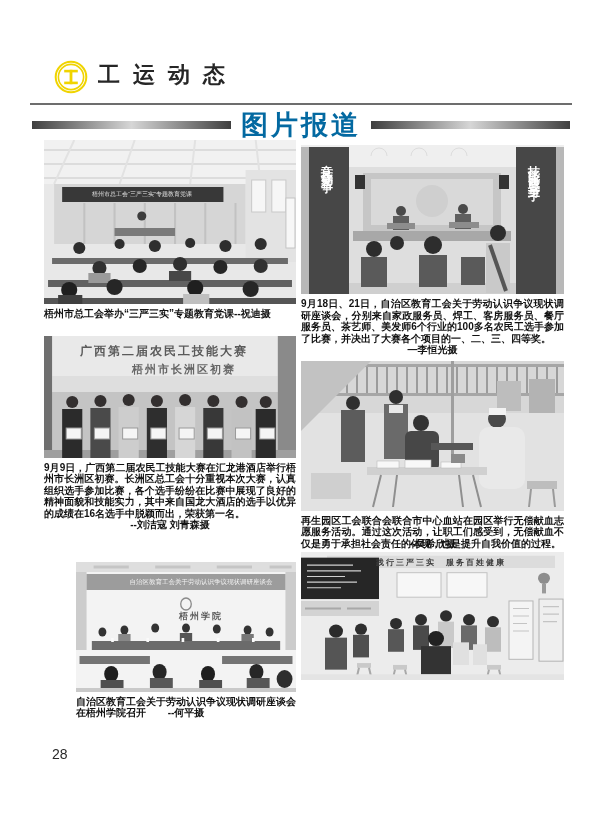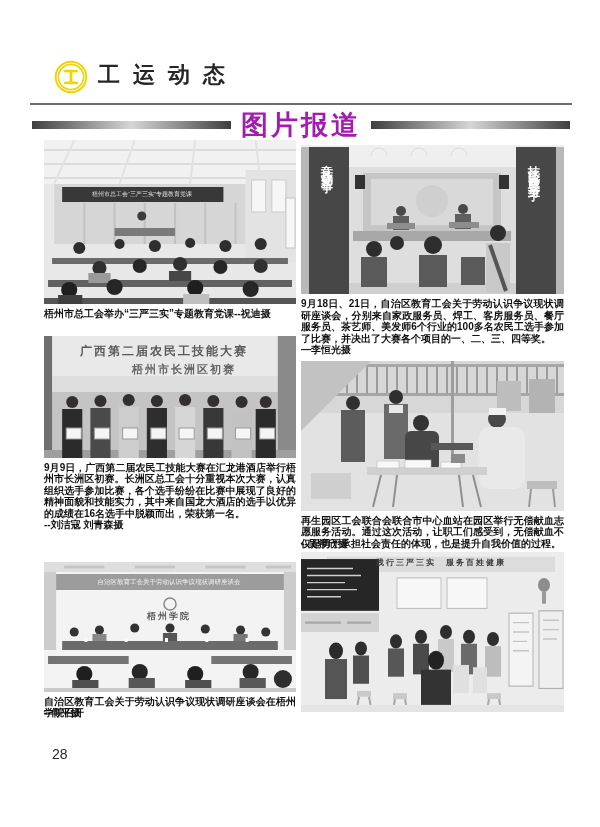--- a/index.html
+++ b/index.html
@@ -8,43 +8,43 @@
   
   .masthead{position:absolute;left:54px;top:60px;height:36px;display:flex;align-items:flex-start;}
   .masthead .logo{width:34px;height:34px;}
   .masthead .mast-title{margin-left:10px;font-family:"DejaVu Serif",serif;font-weight:700;
         font-size:22px;letter-spacing:13px;color:#262626;white-space:nowrap;}
   .head-rule{position:absolute;left:30px;top:103px;width:542px;height:2px;background:#6d6d6d;}
   
   .section-bar{position:absolute;left:32px;top:108px;width:538px;height:34px;
         display:flex;align-items:center;gap:10px;}
   .grad-bar{flex:1;height:8px;background:linear-gradient(to right,#3f3f3f,#d6d6d6 50%,#3f3f3f);}
-  .section-title{font-size:27px;font-weight:700;letter-spacing:3px;color:#a21caf;white-space:nowrap;}
+  .section-title{font-size:27px;font-weight:700;letter-spacing:3px;color:#0369a1;white-space:nowrap;}
   
   .col{position:absolute;}
   .col-left{left:44px;top:140px;width:252px;}
   .col-right{left:301px;top:145px;width:263px;}
   figure{margin:0;}
   .photo{position:relative;overflow:hidden;background:#dcdcdc;}
   .photo svg{display:block;width:100%;height:100%;}
   .cap{margin-top:4px;font-size:10px;font-weight:700;line-height:11.5px;
        text-align:justify;color:#121212;}
   .cap p{margin:0;display:inline;}
-  .credit{display:block;text-align:left;font-weight:700;}
+  .credit{display:block;text-align:center;font-weight:700;}
   .credit.pull{margin-top:-11.5px;}
   .credit.inl{display:inline;}
   .cap.oneline{white-space:nowrap;letter-spacing:0;}
   
   .ph-l1{height:164px;}
   .ph-l2{height:122px;}
   .ph-l3{height:130px;}
   .ph-r1{height:149px;}
   .ph-r2{height:150px;}
-  .ph-r3{height:160px;}
-  .sp-l2{margin-top:16px;} .sp-l3{margin-top:31px;}
+  .ph-r3{height:128px;}
+  .sp-l2{margin-top:16px;} .sp-l3{margin-top:31px;margin-left:32px;}
   .sp-r2{margin-top:5px;}  .sp-r3{margin-top:3px;}
   
   .ovl{position:absolute;z-index:2;}
   .ovl-banner-l1{left:18px;top:47px;width:160px;height:14px;font-size:6px;line-height:14px;
        color:#e0e0e0;text-align:center;white-space:nowrap;overflow:hidden;}
   .ovl-banner1-l2{left:8px;top:7px;width:224px;font-size:12px;font-weight:700;letter-spacing:2px;
        color:#5a5a5a;text-align:center;white-space:nowrap;}
   .ovl-banner2-l2{left:8px;top:26px;width:224px;font-size:11px;font-weight:700;letter-spacing:2px;
        color:#666;text-align:center;white-space:nowrap;margin-left:20px;}
   .ovl-banner-l3{left:12px;top:13px;width:226px;height:14px;font-size:6.5px;line-height:14px;

